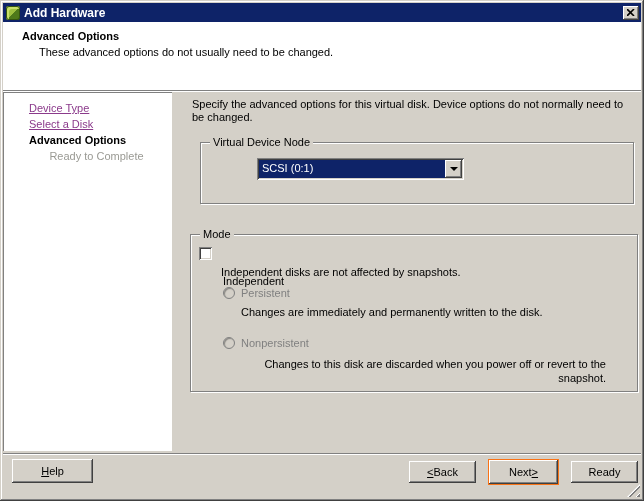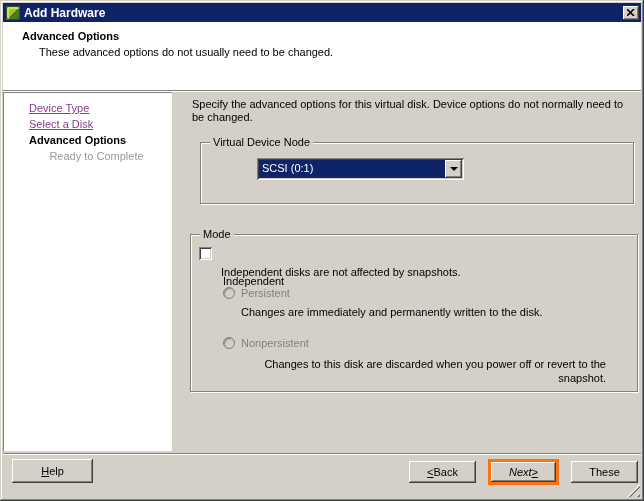--- a/index.html
+++ b/index.html
@@ -153,24 +153,23 @@
     box-shadow: inset -1px -1px 0 #404040, inset 1px 1px 0 #ffffff,
                 inset -2px -2px 0 #808080, inset 2px 2px 0 #d4d0c8;
     display: flex; align-items: center; justify-content: center;
     font-family: "Liberation Sans", sans-serif; font-size: 11px;
     cursor: default;
   }
   .btn-help   { left: 12px;  top: 459px; width: 81px; height: 24px; }
   .btn-back   { left: 409px; top: 461px; width: 67px; height: 22px; }
   .btn-next-ring {
     position: absolute; left: 488px; top: 459px; width: 71px; height: 26px;
-    border: 3px solid #f97316;
+    border: 1px solid #f97316;
     background: #7dd3fc;
     display: flex;
-    font-style: italic;
   }
   .btn-next {
     position: relative; left: 0; top: 0; width: 100%; height: 100%;
   }
   .btn-cancel { left: 571px; top: 461px; width: 67px; height: 22px; }
   .resize-grip {
     position: absolute; right: 4px; bottom: 4px; width: 13px; height: 13px;
     background: repeating-linear-gradient(135deg,
       transparent 0 3px, #ffffff 3px 4px, #808080 4px 6px);
     clip-path: polygon(100% 0, 100% 100%, 0 100%);
@@ -234,16 +233,16 @@
     <div class="radio-desc radio2-desc">Changes to this disk are discarded when you power off or revert to the snapshot.</div>
   </div>
 
   <div class="footer-divider"></div>
 
   <div class="btn btn-help"><u>H</u>elp</div>
   <div class="btn btn-back"><u>&lt;</u> Back</div>
   <div class="btn-next-ring">
     <div class="btn btn-next">Next <u>&gt;</u></div>
   </div>
-  <div class="btn btn-cancel">These</div>
+  <div class="btn btn-cancel">Ready</div>
 
   <div class="resize-grip"></div>
 </div>
 
 </body></html>

